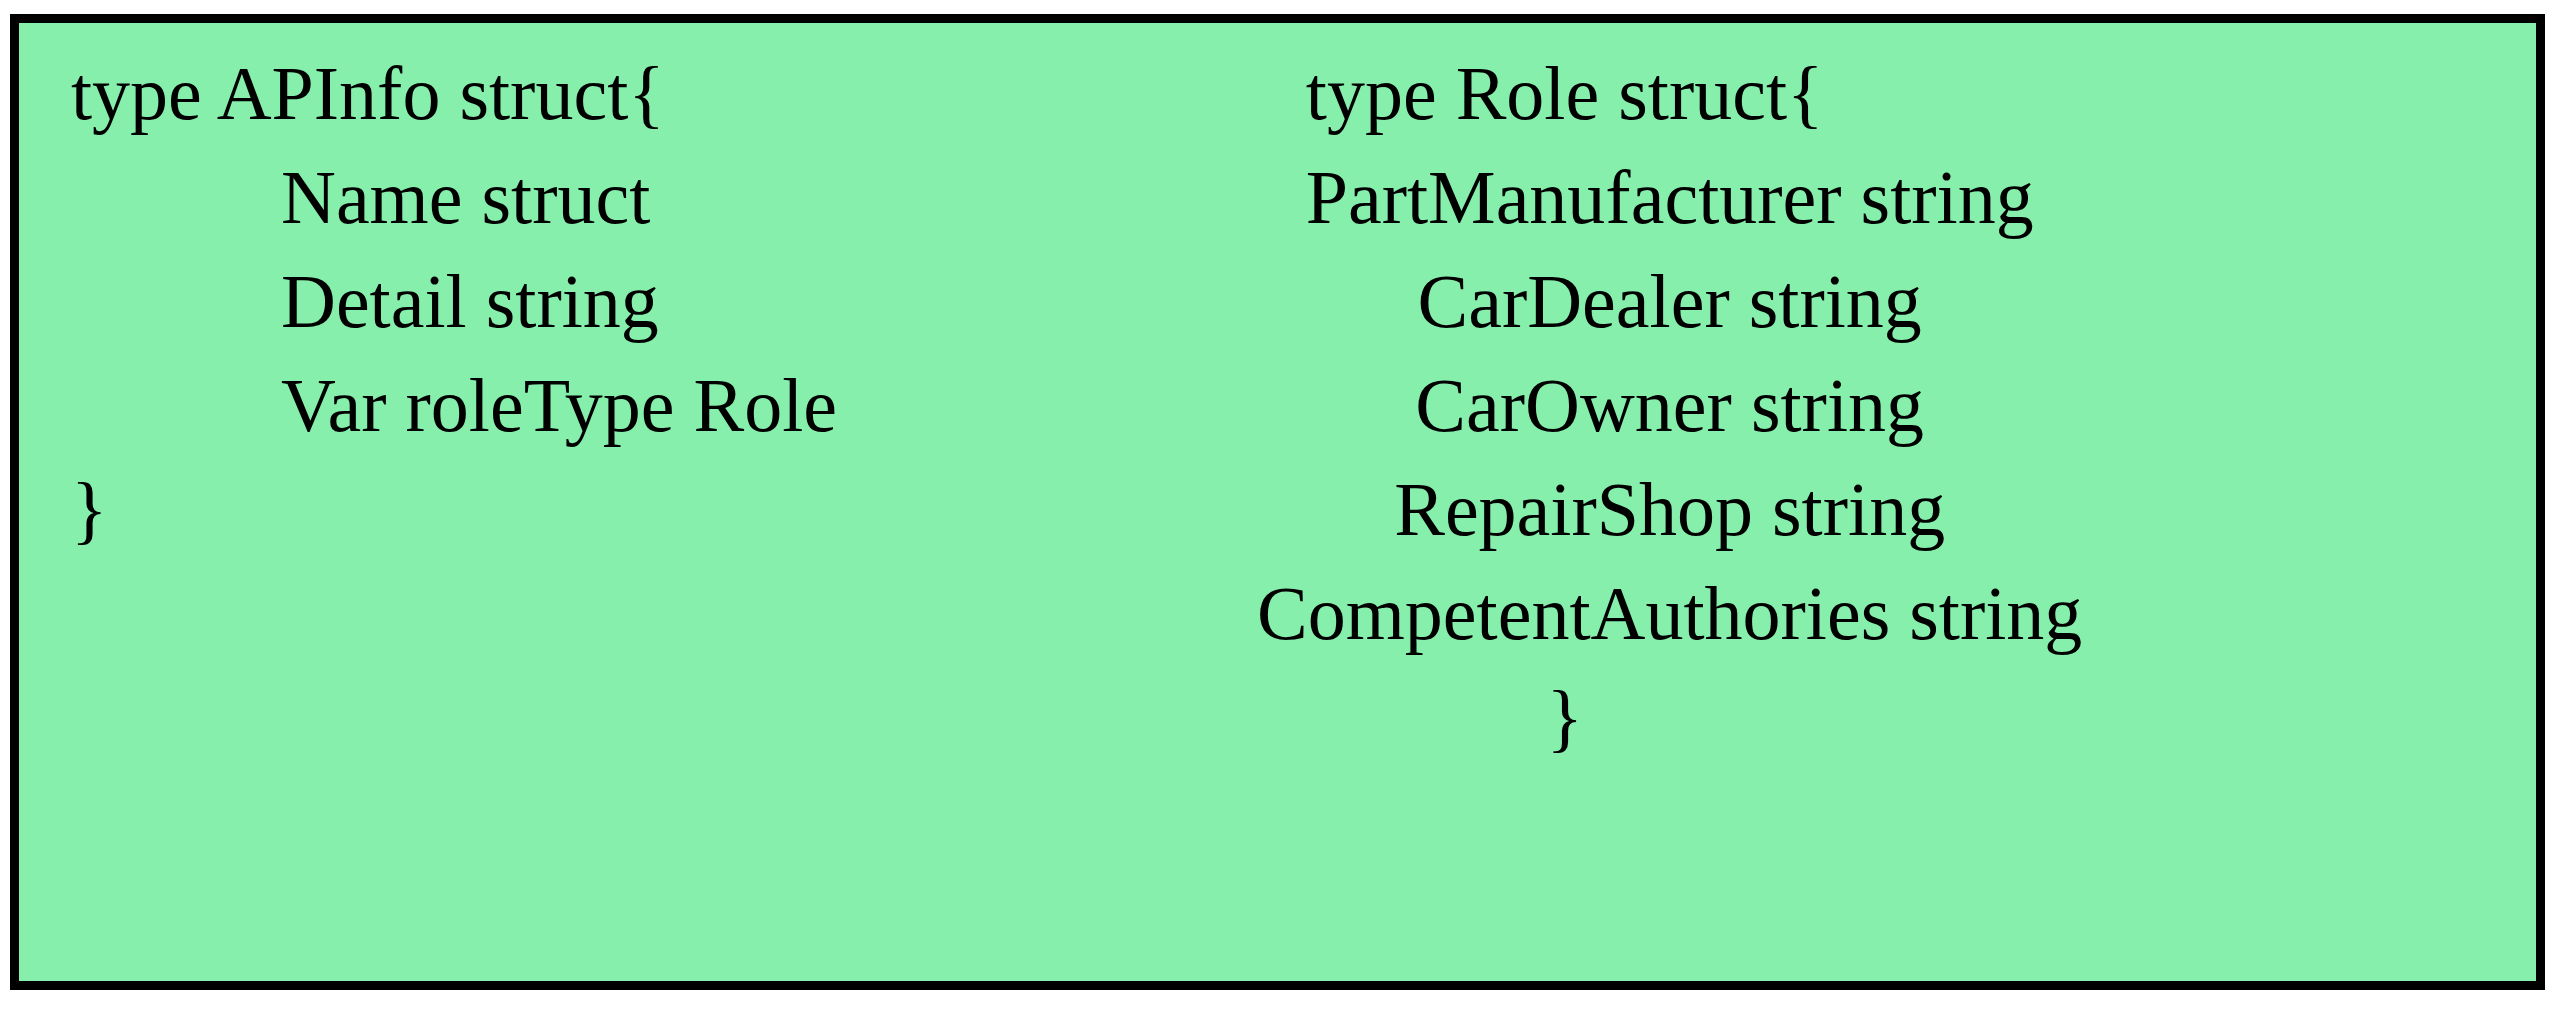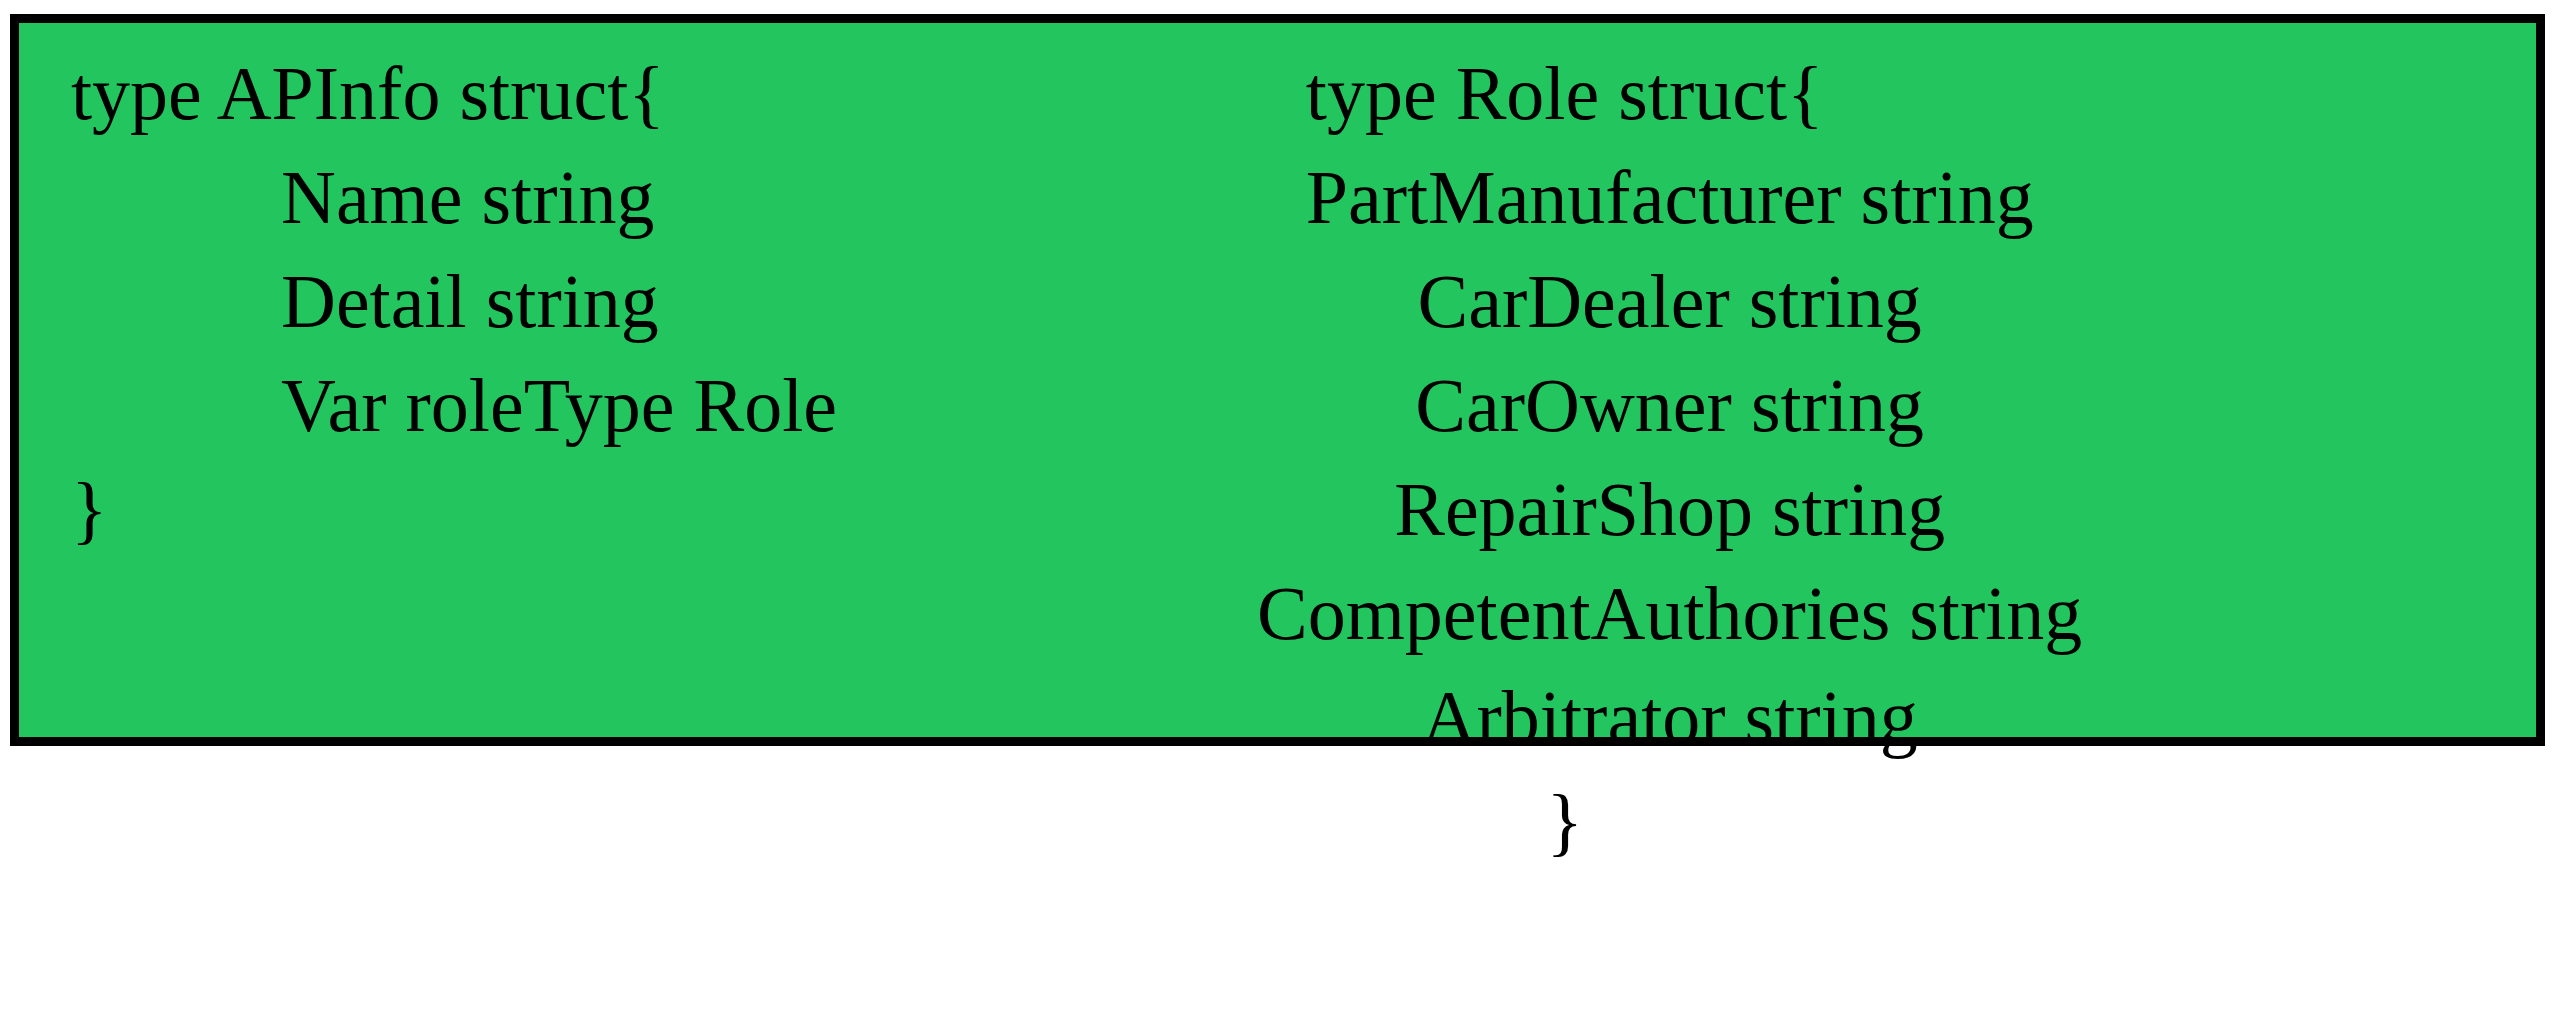--- a/index.html
+++ b/index.html
@@ -12,54 +12,53 @@
     height: 1027px;
     position: relative;
     font-family: "Liberation Serif", "DejaVu Serif", serif;
     color: #000000;
   }
   .figure-box {
     position: absolute;
     left: 10px;
     top: 14px;
     width: 2535px;
-    height: 732px;
+    height: 976px;
     border: 9px solid #000000;
     box-sizing: border-box;
-    background: #22c55e;
+    background: #86efac;
   }
   .code-col {
     position: absolute;
     top: 18px;
     font-size: 76px;
     line-height: 104px;
     white-space: nowrap;
   }
   .code-col.left  { left: 52px; }
   .code-col.right { left: 1028px; text-align: center; }
   .code-line { height: 104px; }
   .code-line.field { padding-left: 210px; }
 </style>
 </head>
 <body>
 
 <div class="figure-box">
 
   <div class="code-col left">
     <div class="code-line header">type APInfo struct{</div>
-    <div class="code-line field">Name string</div>
+    <div class="code-line field">Name struct</div>
     <div class="code-line field">Detail string</div>
     <div class="code-line field">Var roleType Role</div>
     <div class="code-line brace">}</div>
   </div>
 
   <div class="code-col right">
     <div class="code-line header">type Role struct{</div>
     <div class="code-line field">PartManufacturer string</div>
     <div class="code-line field">CarDealer string</div>
     <div class="code-line field">CarOwner string</div>
     <div class="code-line field">RepairShop string</div>
     <div class="code-line field">CompetentAuthories string</div>
-    <div class="code-line field">Arbitrator string</div>
     <div class="code-line brace">}</div>
   </div>
 
 </div>
 
 </body></html>

